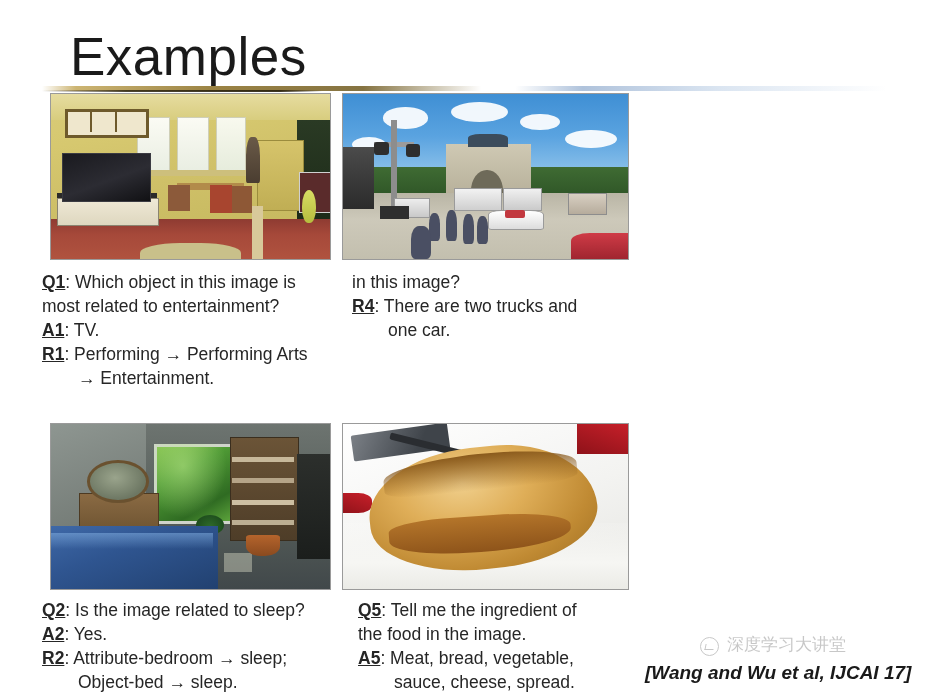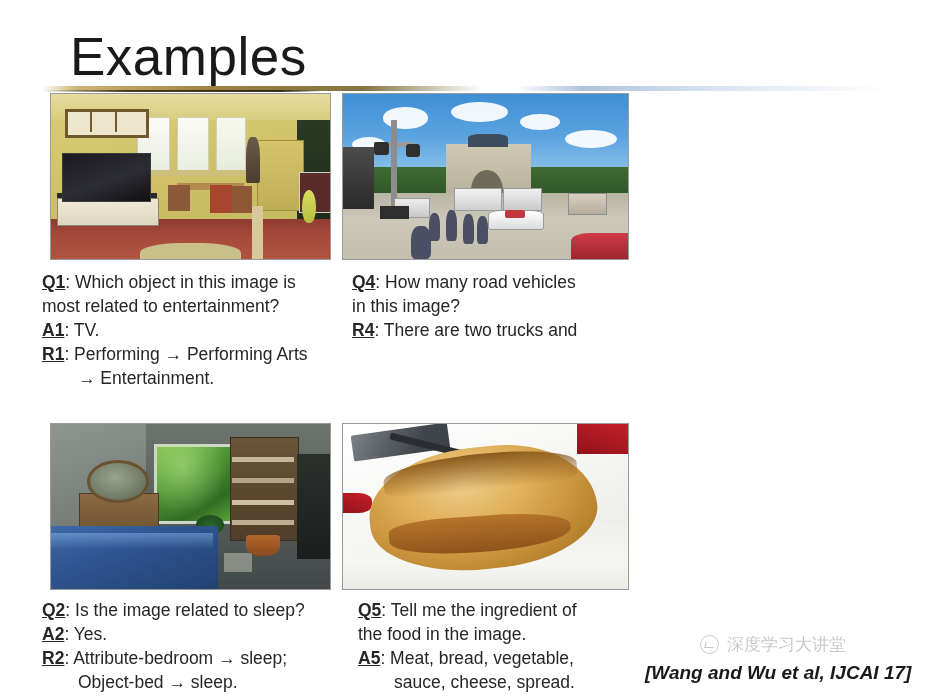--- a/index.html
+++ b/index.html
@@ -222,21 +222,21 @@
   #qa-4 { left: 352px; top: 270px; width: 285px; }
   #qa-2 { left: 42px; top: 598px; width: 315px; }
   #qa-5 { left: 358px; top: 598px; width: 285px; }
 
   
   #watermark {
     position: absolute;
     left: 700px;
     top: 633px;
     display: flex;
-    align-items: center;
+    align-items: flex-end;
     gap: 8px;
     opacity: 0.30;
     color: #4a4a4a;
     font-size: 17px;
     font-family: "DejaVu Sans", sans-serif;
     white-space: nowrap;
   }
   #watermark .wm-logo {
     width: 17px; height: 17px;
     border: 1.6px solid #4a4a4a;
@@ -367,23 +367,23 @@
 
 <div class="qa-block" id="qa-1">
   <div class="qa-line"><span class="tag">Q1</span><span>: Which object in this image is</span></div>
   <div class="qa-line">most related to entertainment?</div>
   <div class="qa-line"><span class="tag">A1</span><span>: TV.</span></div>
   <div class="qa-line"><span class="tag">R1</span><span>: Performing → Performing Arts</span></div>
   <div class="qa-line indent">→ Entertainment.</div>
 </div>
 
 <div class="qa-block" id="qa-4">
-  <div class="qa-line"><span class="tag">Q4</span><span>: How many road vehicles</span></div>
   <div class="qa-line">in this image?</div>
   <div class="qa-line"><span class="tag">R4</span><span>: There are two trucks and</span></div>
+  <div class="qa-line indent">one car.</div>
 </div>
 
 <div class="qa-block" id="qa-2">
   <div class="qa-line"><span class="tag">Q2</span><span>: Is the image related to sleep?</span></div>
   <div class="qa-line"><span class="tag">A2</span><span>: Yes.</span></div>
   <div class="qa-line"><span class="tag">R2</span><span>: Attribute-bedroom → sleep;</span></div>
   <div class="qa-line indent">Object-bed → sleep.</div>
 </div>
 
 <div class="qa-block" id="qa-5">

